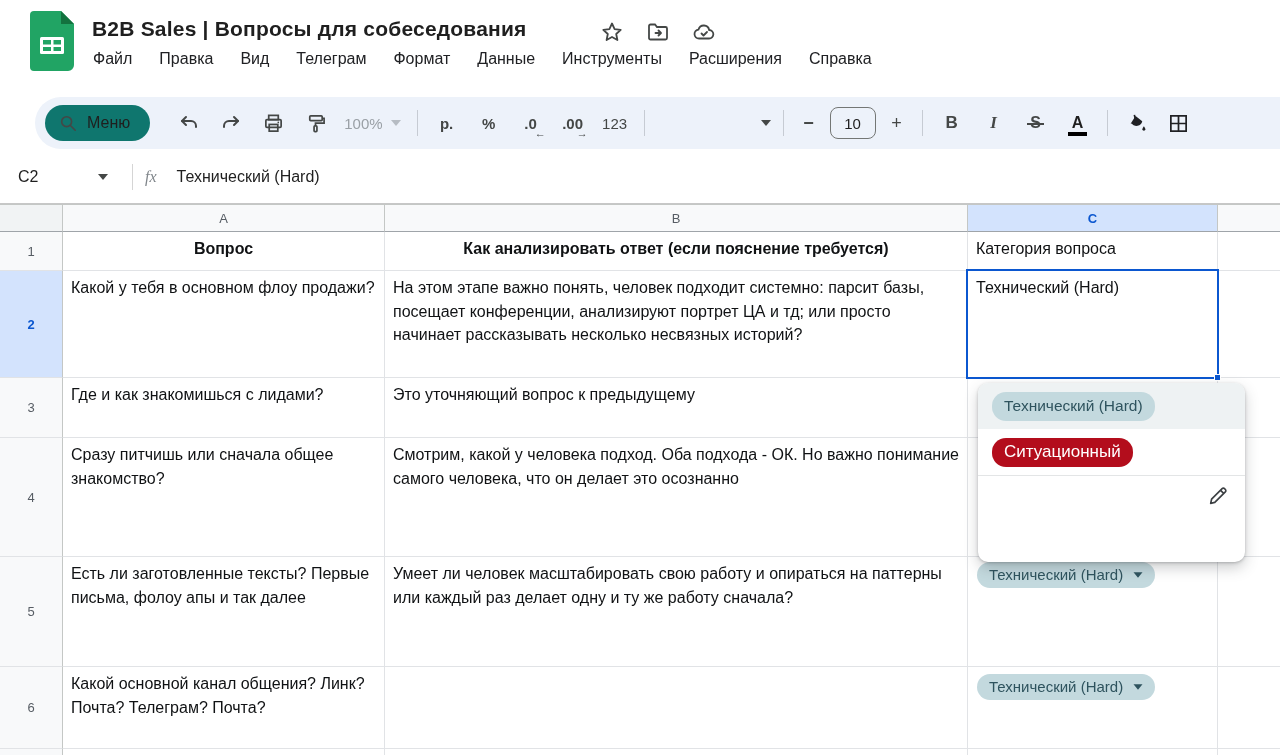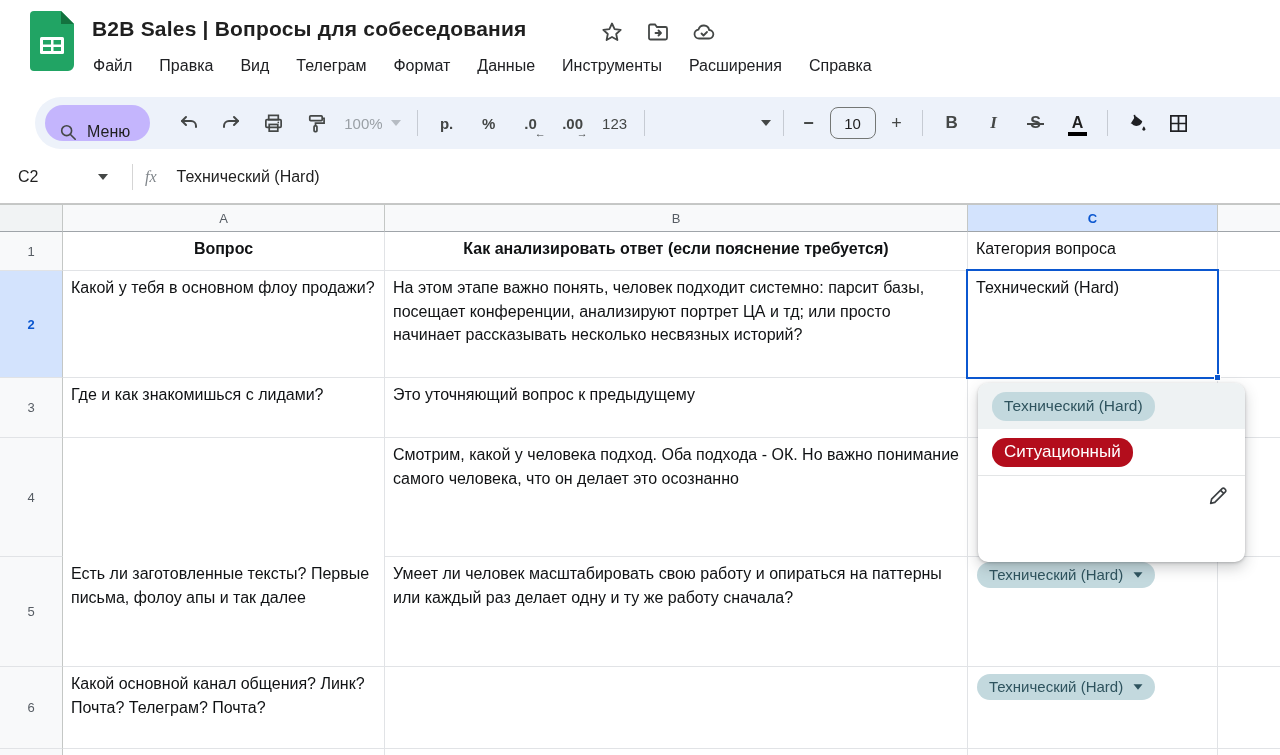--- a/index.html
+++ b/index.html
@@ -8,27 +8,27 @@
   .app { position:relative; width:1280px; height:755px; background:#fff; }
 
   
   .titlebar { position:absolute; top:0; left:0; width:1280px; height:112px; background:#fff; }
   .sheets-logo { position:absolute; left:30px; top:11px; width:44px; height:60px; }
   .doc-title { position:absolute; left:92px; top:17px; font-size:21px; font-weight:600; color:#1f1f1f; letter-spacing:.2px; }
   .title-icons { position:absolute; top:20px; display:flex; gap:22px; align-items:center; }
   .t-icon { width:24px; height:24px; color:#444746; }
 
   
-  .menubar { position:absolute; left:93px; top:50px; display:flex; gap:27px; height:32px; align-items:center; }
+  .menubar { position:absolute; left:93px; top:50px; display:flex; gap:27px; height:32px; align-items:flex-start; }
   .menu-item { font-size:16px; color:#202124; cursor:default; }
 
   
   .toolbar { position:absolute; left:35px; top:97px; width:1245px; height:52px;
              background:#edf2fa; border-radius:26px 0 0 26px; display:flex; align-items:center; padding-left:10px; }
-  .search-pill { display:flex; align-items:flex-end; gap:10px; background:#c4b5fd; border-radius:18px;
+  .search-pill { display:flex; align-items:center; gap:10px; background:#0f766e; border-radius:18px;
                  height:36px; padding:0 20px 0 14px; margin-right:18px; }
   .search-pill span { font-size:16px; color:#1f1f1f; }
   .tb-btn { width:42px; height:36px; display:flex; align-items:center; justify-content:center; color:#444746; }
   .tb-label { font-size:15px; font-weight:600; color:#444746; }
   .tb-zoom { display:flex; align-items:center; gap:8px; color:#9aa0a6; font-size:15px; margin:0 8px; }
   .tb-sep { width:1px; height:26px; background:#c6cbd3; margin:0 8px; }
   .caret { width:0; height:0; border-left:5px solid transparent; border-right:5px solid transparent; border-top:6px solid currentColor; display:inline-block; }
   .dec-wrap { position:relative; }
   .dec-arrow { position:absolute; font-size:11px; font-weight:700; right:6px; bottom:2px; }
   .font-dd { width:118px; display:flex; justify-content:flex-end; align-items:center; color:#444746; margin-right:4px; }
@@ -276,20 +276,21 @@
     <div class="cell colA rr2">Какой у тебя в основном флоу продажи?</div>
     <div class="cell colB rr2">На этом этапе важно понять, человек подходит системно: парсит базы, посещает конференции, анализируют портрет ЦА и тд; или просто начинает рассказывать несколько несвязных историй?</div>
     <div class="cell colC rr2"></div>
     <div class="cell colD rr2"></div>
 
     <div class="cell colA rr3">Где и как знакомишься с лидами?</div>
     <div class="cell colB rr3">Это уточняющий вопрос к предыдущему</div>
     <div class="cell colC rr3"></div>
     <div class="cell colD rr3"></div>
 
+    <div class="cell colA rr4">Сразу питчишь или сначала общее знакомство?</div>
     <div class="cell colB rr4">Смотрим, какой у человека подход. Оба подхода - ОК. Но важно понимание самого человека, что он делает это осознанно</div>
     <div class="cell colC rr4"></div>
     <div class="cell colD rr4"></div>
 
     <div class="cell colA rr5">Есть ли заготовленные тексты? Первые письма, фолоу апы и так далее</div>
     <div class="cell colB rr5">Умеет ли человек масштабировать свою работу и опираться на паттерны или каждый раз делает одну и ту же работу сначала?</div>
     <div class="cell colC rr5 cell-chip-wrap" style="padding:5px 0 0 0">
       <span class="chip chip-teal" style="margin-left:9px">
         <span>Технический (Hard)</span>
         <span class="caret"></span>

